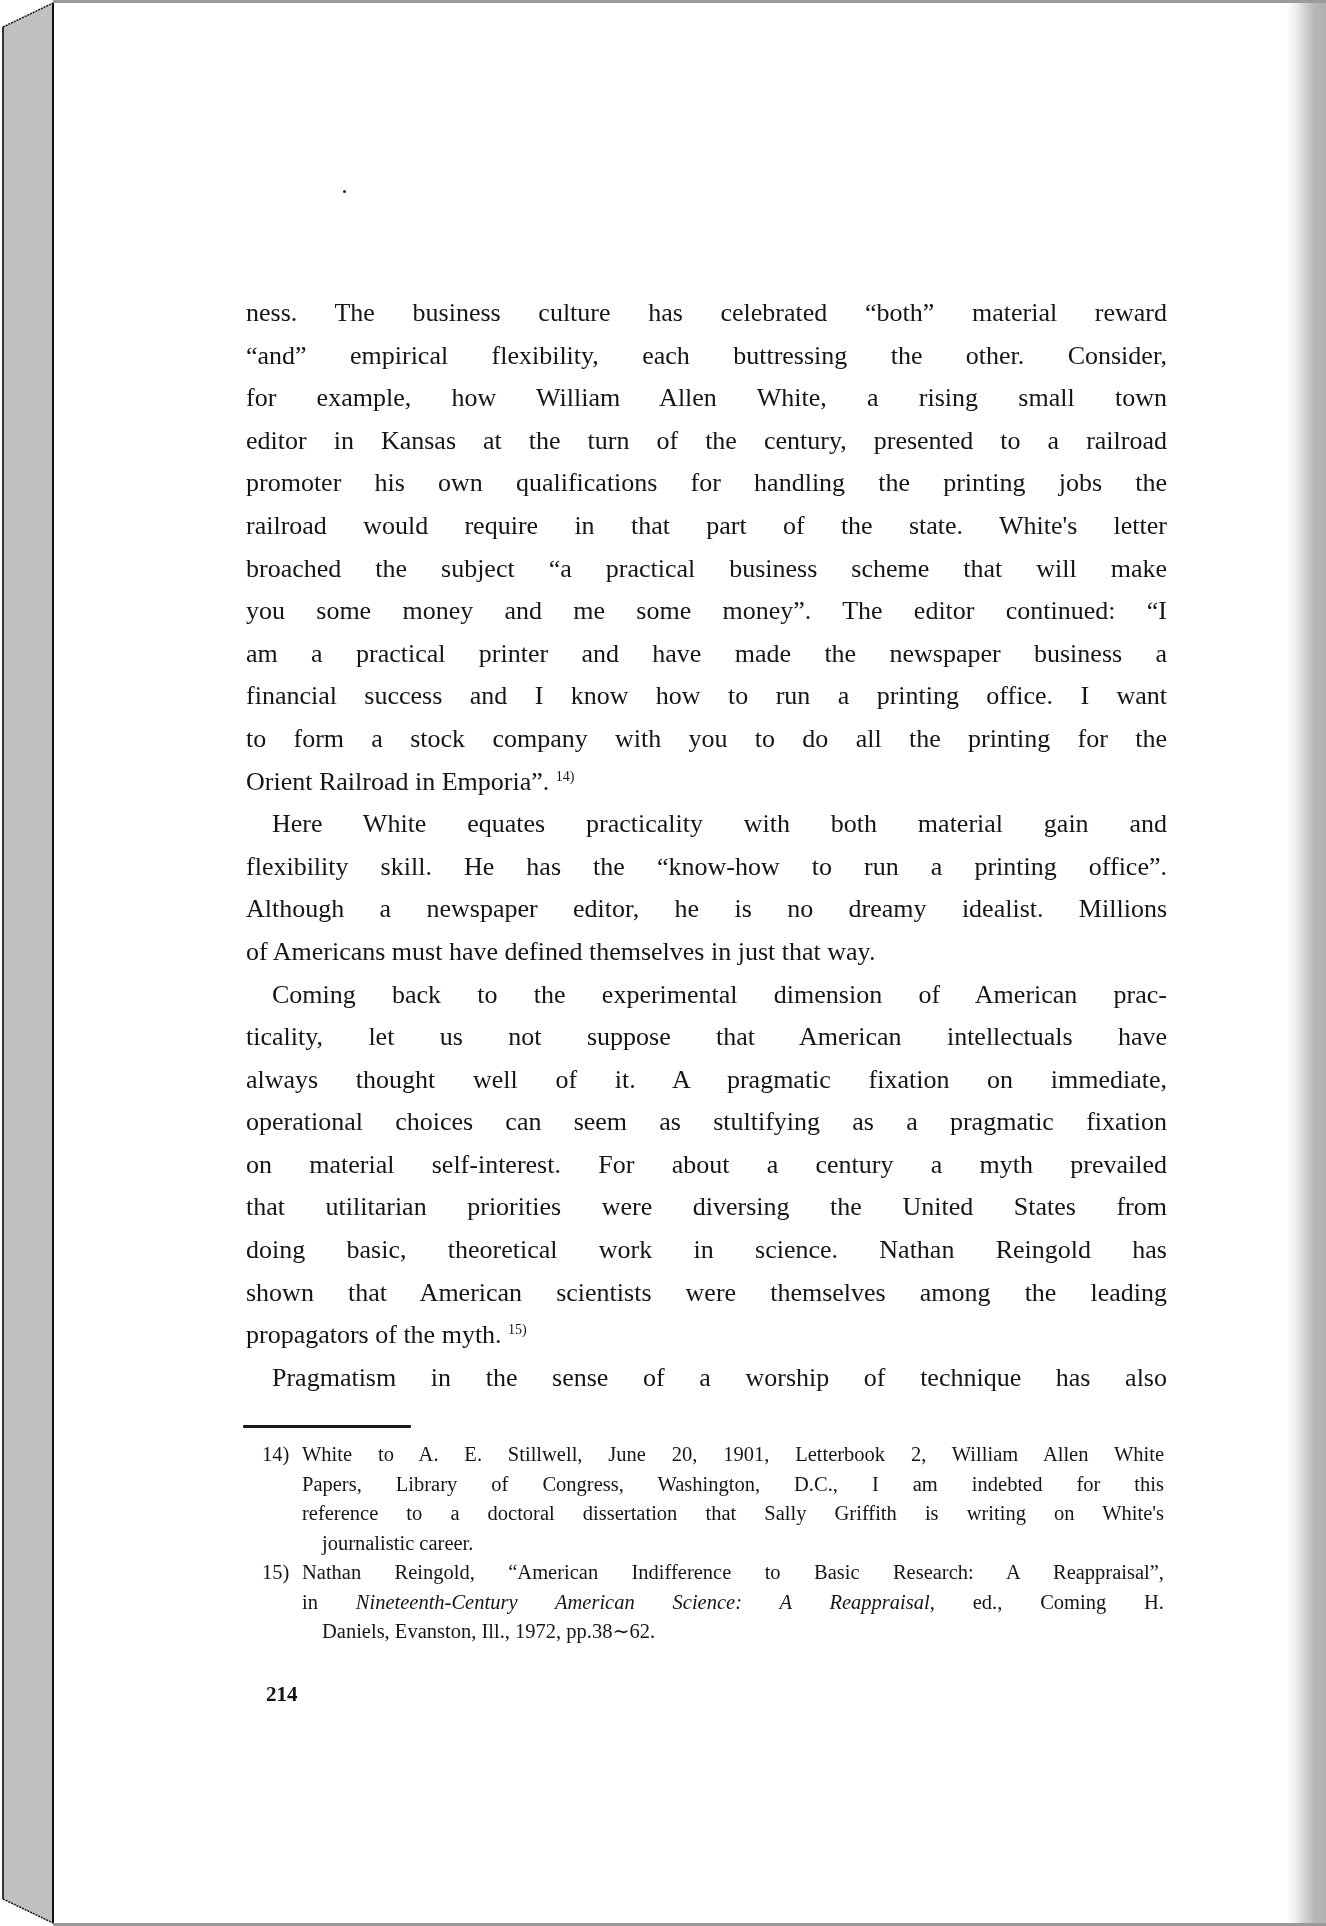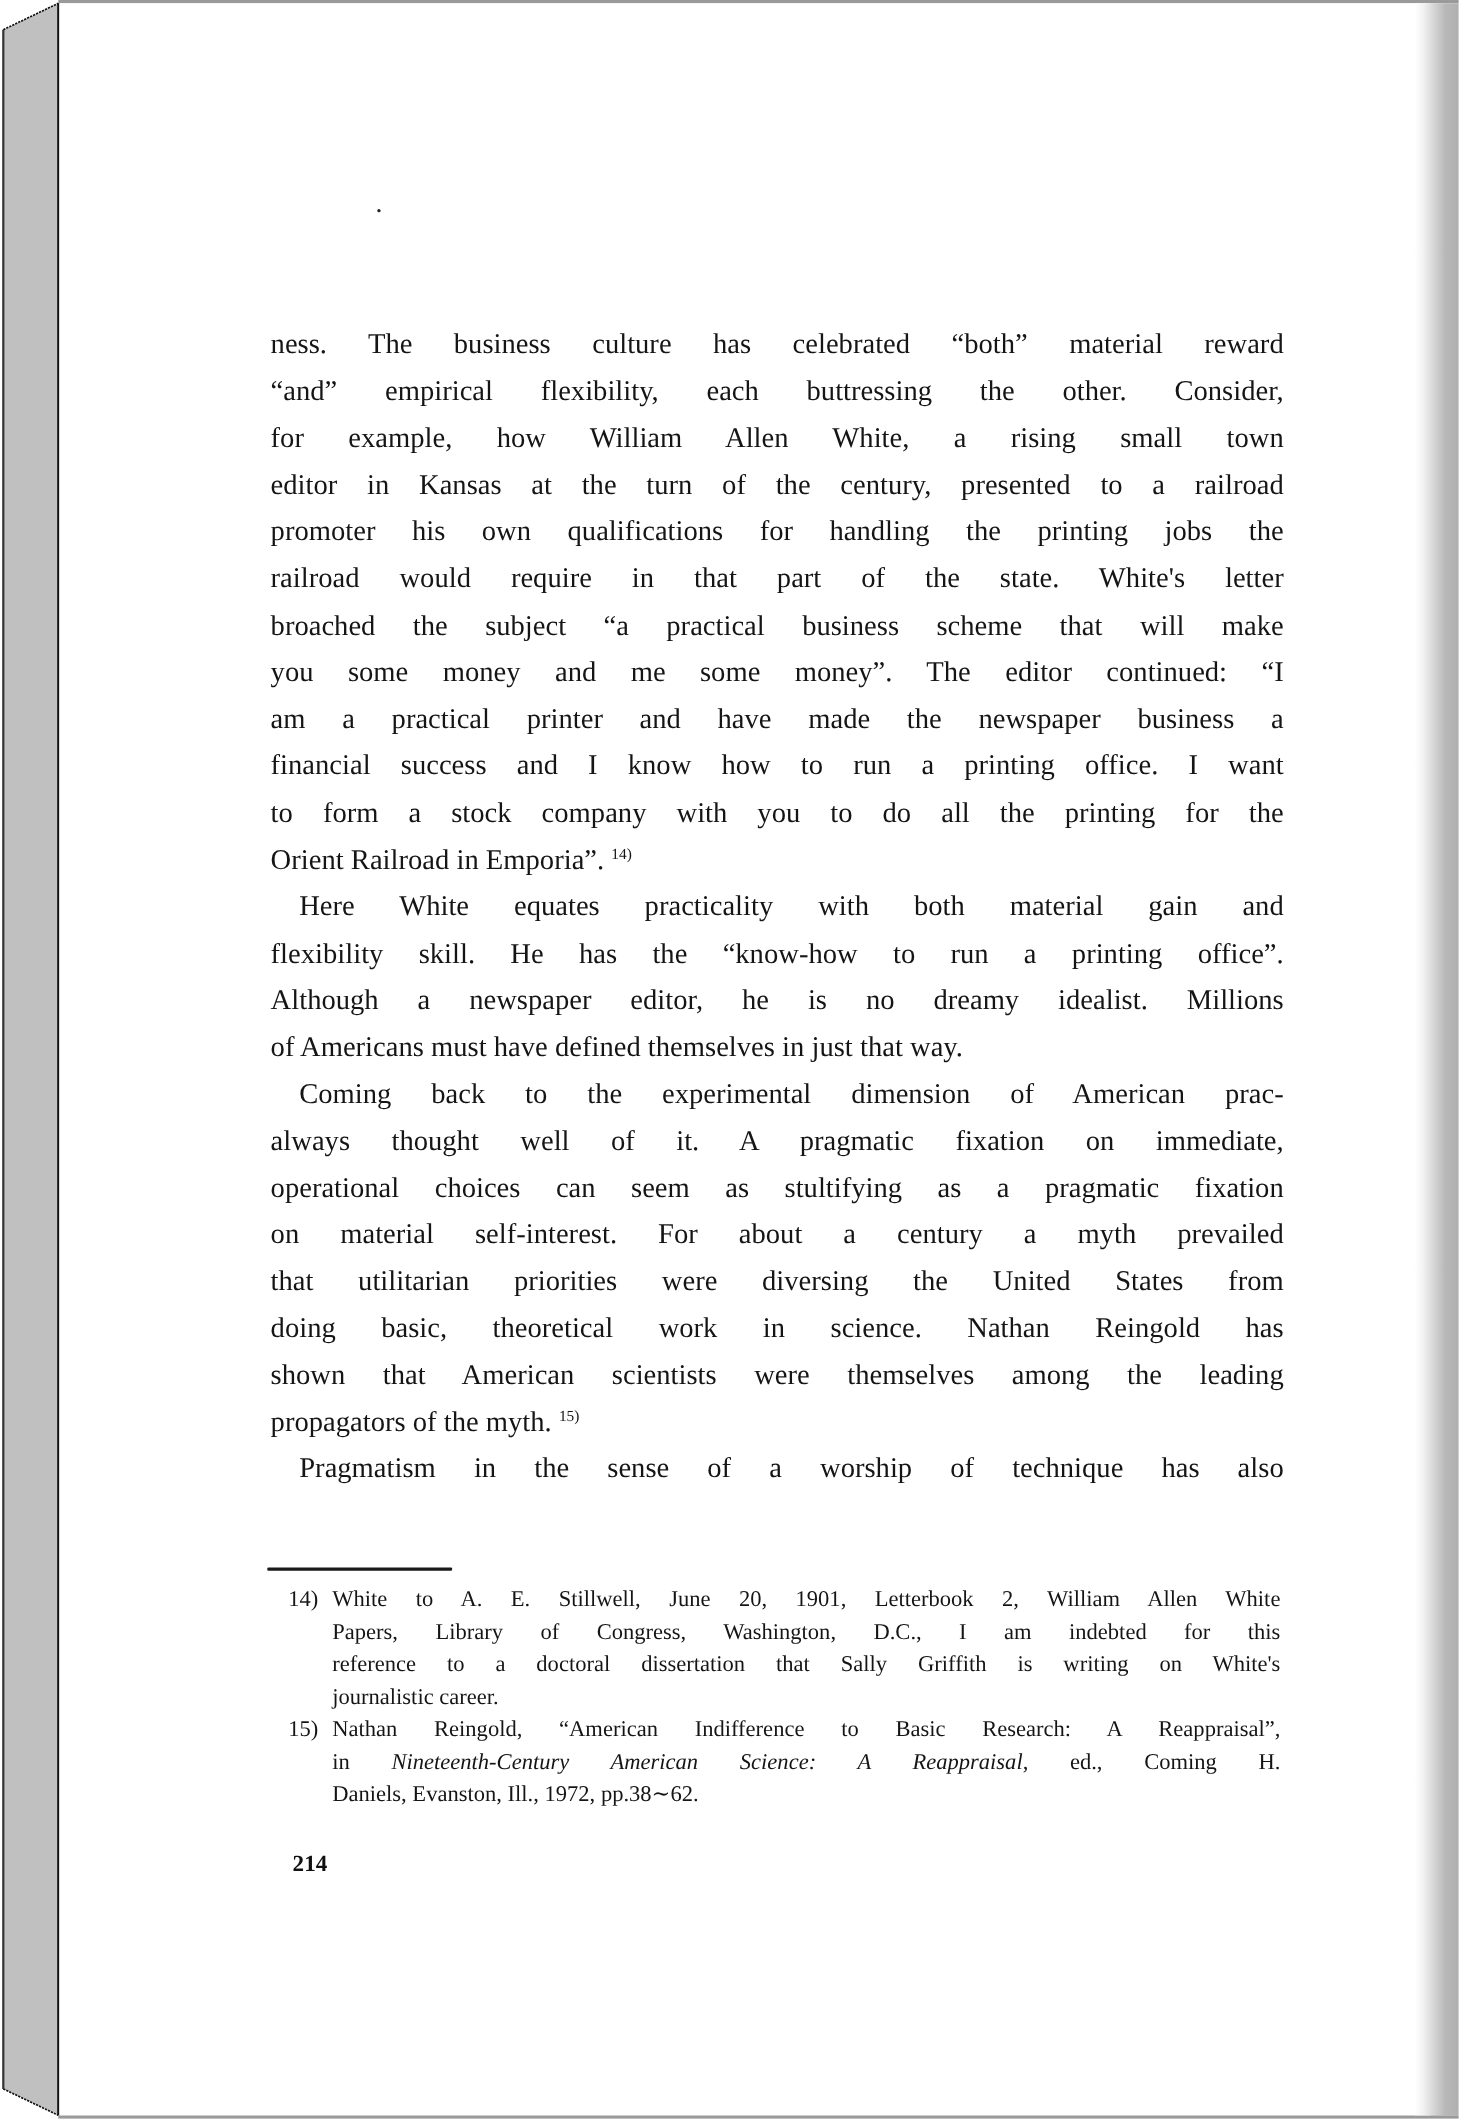--- a/index.html
+++ b/index.html
@@ -14,21 +14,21 @@
   .body-text { position:absolute; left:246px; top:292px; width:921px; font-size:26px; line-height:42.6px; color:#151515; }
   .line { display:block; text-align:justify; text-align-last:justify; white-space:nowrap; height:42.6px; }
   .line.last { text-align-last:left; }
   .line.indent { padding-left:26px;font-family:Liberation Serif, serif; }
   sup.fn { font-size:14px; vertical-align:9px; line-height:0; }
   .fn-rule { position:absolute; left:243px; top:1425px; width:168px; height:3px; background:#1a1a1a; border-radius:1px; }
   .footnotes { position:absolute; left:262px; top:1440px; width:902px; font-size:20.5px; line-height:29.5px; color:#151515; }
   .footnote { position:relative; padding-left:40px; }
   .footnote .fn-num { position:absolute; left:0; top:0; }
   .fline { display:block; text-align:justify; text-align-last:justify; white-space:nowrap; height:29.5px; }
-  .fline.last { text-align-last:left; }
+  .fline.last { text-align-last:left;margin-left:20px; }
   .fline i { font-style:italic; }
   .page-number { position:absolute; left:266px; top:1662px; font-size:21px; font-weight:bold; color:#111;margin-top:20px; }
 </style>
 </head>
 <body>
 
 <div class="frame-top"></div>
 <div class="frame-bottom"></div>
 
 <svg class="spine" width="56" height="1926" viewBox="0 0 56 1926">
@@ -54,20 +54,21 @@
     <span class="line"><span>you some money  and me some money”.  The editor  continued: “I</span></span>
     <span class="line"><span>am a practical printer and  have made the  newspaper  business a</span></span>
     <span class="line"><span>financial success and I know how to run a printing office. I want</span></span>
     <span class="line"><span>to form a stock  company  with you to do  all the printing for the</span></span>
     <span class="line last"><span>Orient Railroad  in  Emporia”.</span> <sup class="fn">14)</sup></span>
     <span class="line indent"><span>Here White equates practicality with both material gain and</span></span>
     <span class="line"><span>flexibility skill. He has the “know-how to run a printing office”.</span></span>
     <span class="line"><span>Although  a newspaper  editor,  he is no dreamy  idealist. Millions</span></span>
     <span class="line last"><span>of Americans must have defined themselves in just that way.</span></span>
     <span class="line indent"><span>Coming back to the experimental dimension of American prac-</span></span>
+    <span class="line"><span>ticality,  let  us  not  suppose  that  American  intellectuals  have</span></span>
     <span class="line"><span>always  thought well of  it.  A  pragmatic  fixation on  immediate,</span></span>
     <span class="line"><span>operational choices can seem as stultifying as a pragmatic fixation</span></span>
     <span class="line"><span>on material  self-interest.  For  about a century a myth  prevailed</span></span>
     <span class="line"><span>that utilitarian  priorities  were  diversing  the  United States  from</span></span>
     <span class="line"><span>doing basic,  theoretical  work  in  science.  Nathan  Reingold  has</span></span>
     <span class="line"><span>shown that American scientists were themselves among the leading</span></span>
     <span class="line last"><span>propagators of the myth.</span> <sup class="fn">15)</sup></span>
     <span class="line indent"><span>Pragmatism  in the  sense  of  a  worship  of  technique  has  also</span></span>
   </div>
 

